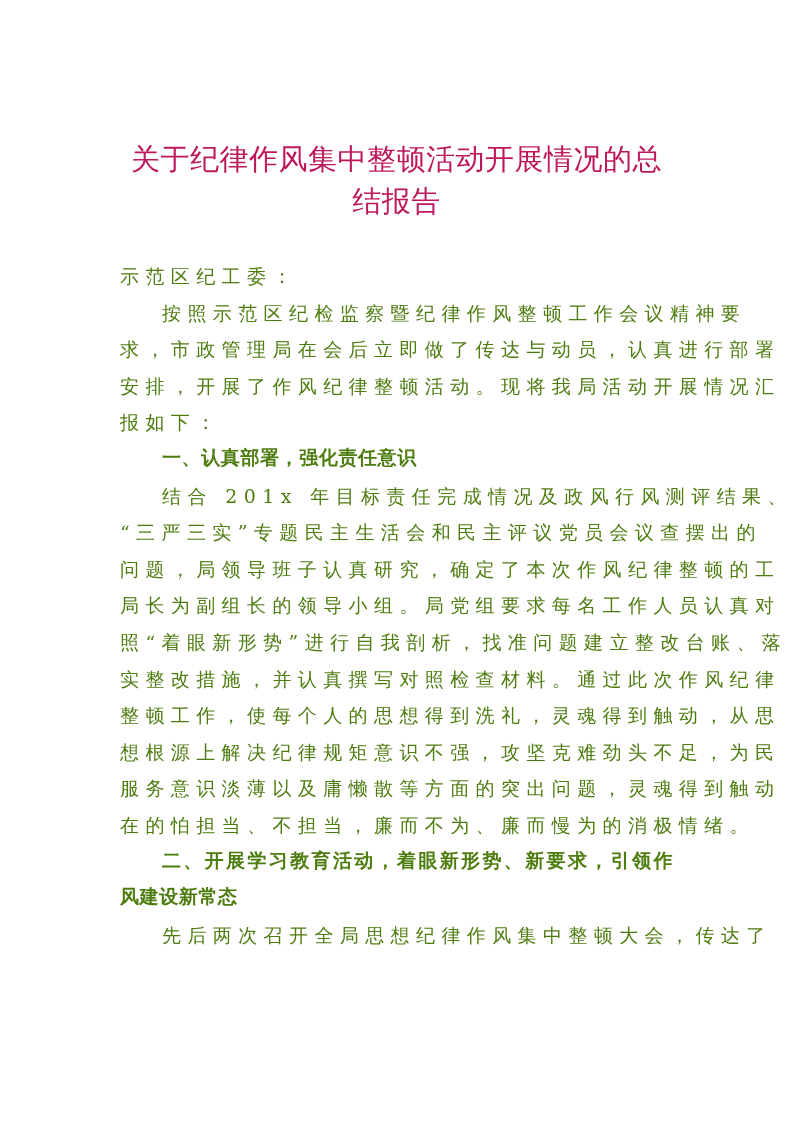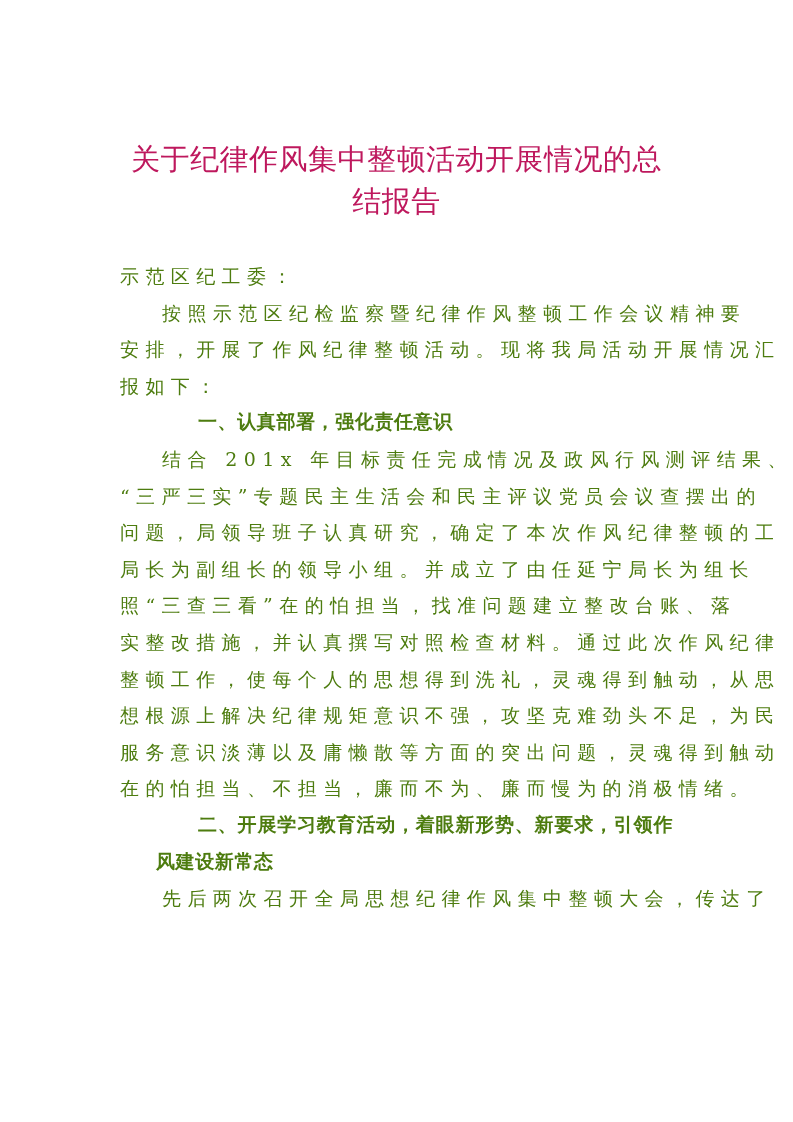--- a/index.html
+++ b/index.html
@@ -50,25 +50,24 @@
     .line {
       display: block;
       height: 36.6px;
       white-space: nowrap;
       overflow: visible;
     }
     .indent {
       padding-left: 42px;
     }
     .heading {
-      font-family: Liberation Serif, serif;
+      font-family: Liberation Mono, monospace;
       font-weight: bold;
       letter-spacing: 0.6px;
       font-size: 19px;
-      margin-left: 36px;
     }
     .just {
       text-align: justify;
       text-align-last: justify;
     }
   </style>
 </head>
 <body>
 
 <div class="page">
@@ -77,32 +76,33 @@
     <span class="line" style="height:42px">关于纪律作风集中整顿活动开展情况的总</span>
     <span class="line" style="height:42px">结报告</span>
   </h1>
 
   <div class="body">
 
     <span class="line">示范区纪工委：</span>
 
     <div>
       <span class="line indent just">按照示范区纪检监察暨纪律作风整顿工作会议精神要</span>
+      <span class="line just">求，市政管理局在会后立即做了传达与动员，认真进行部署</span>
       <span class="line just">安排，开展了作风纪律整顿活动。现将我局活动开展情况汇</span>
       <span class="line">报如下：</span>
     </div>
 
     <span class="line indent heading">一、认真部署，强化责任意识</span>
 
     <div>
       <span class="line indent just">结合 201x 年目标责任完成情况及政风行风测评结果、</span>
       <span class="line just">“三严三实”专题民主生活会和民主评议党员会议查摆出的</span>
       <span class="line just">问题，局领导班子认真研究，确定了本次作风纪律整顿的工</span>
-      <span class="line just">局长为副组长的领导小组。并成立了由任延宁局长为组长</span>
-      <span class="line just">照“三查三看”在的怕担当，找准问题建立整改台账、落</span>
+      <span class="line just">局长为副组长的领导小组。局党组要求每名工作人员认真对</span>
+      <span class="line just">照“着眼新形势”进行自我剖析，找准问题建立整改台账、落</span>
       <span class="line just">实整改措施，并认真撰写对照检查材料。通过此次作风纪律</span>
       <span class="line just">整顿工作，使每个人的思想得到洗礼，灵魂得到触动，从思</span>
       <span class="line just">想根源上解决纪律规矩意识不强，攻坚克难劲头不足，为民</span>
       <span class="line just">服务意识淡薄以及庸懒散等方面的突出问题，灵魂得到触动</span>
       <span class="line">在的怕担当、不担当，廉而不为、廉而慢为的消极情绪。</span>
     </div>
 
     <div>
       <span class="line indent heading just">二、开展学习教育活动，着眼新形势、新要求，引领作</span>
       <span class="line heading">风建设新常态</span>

